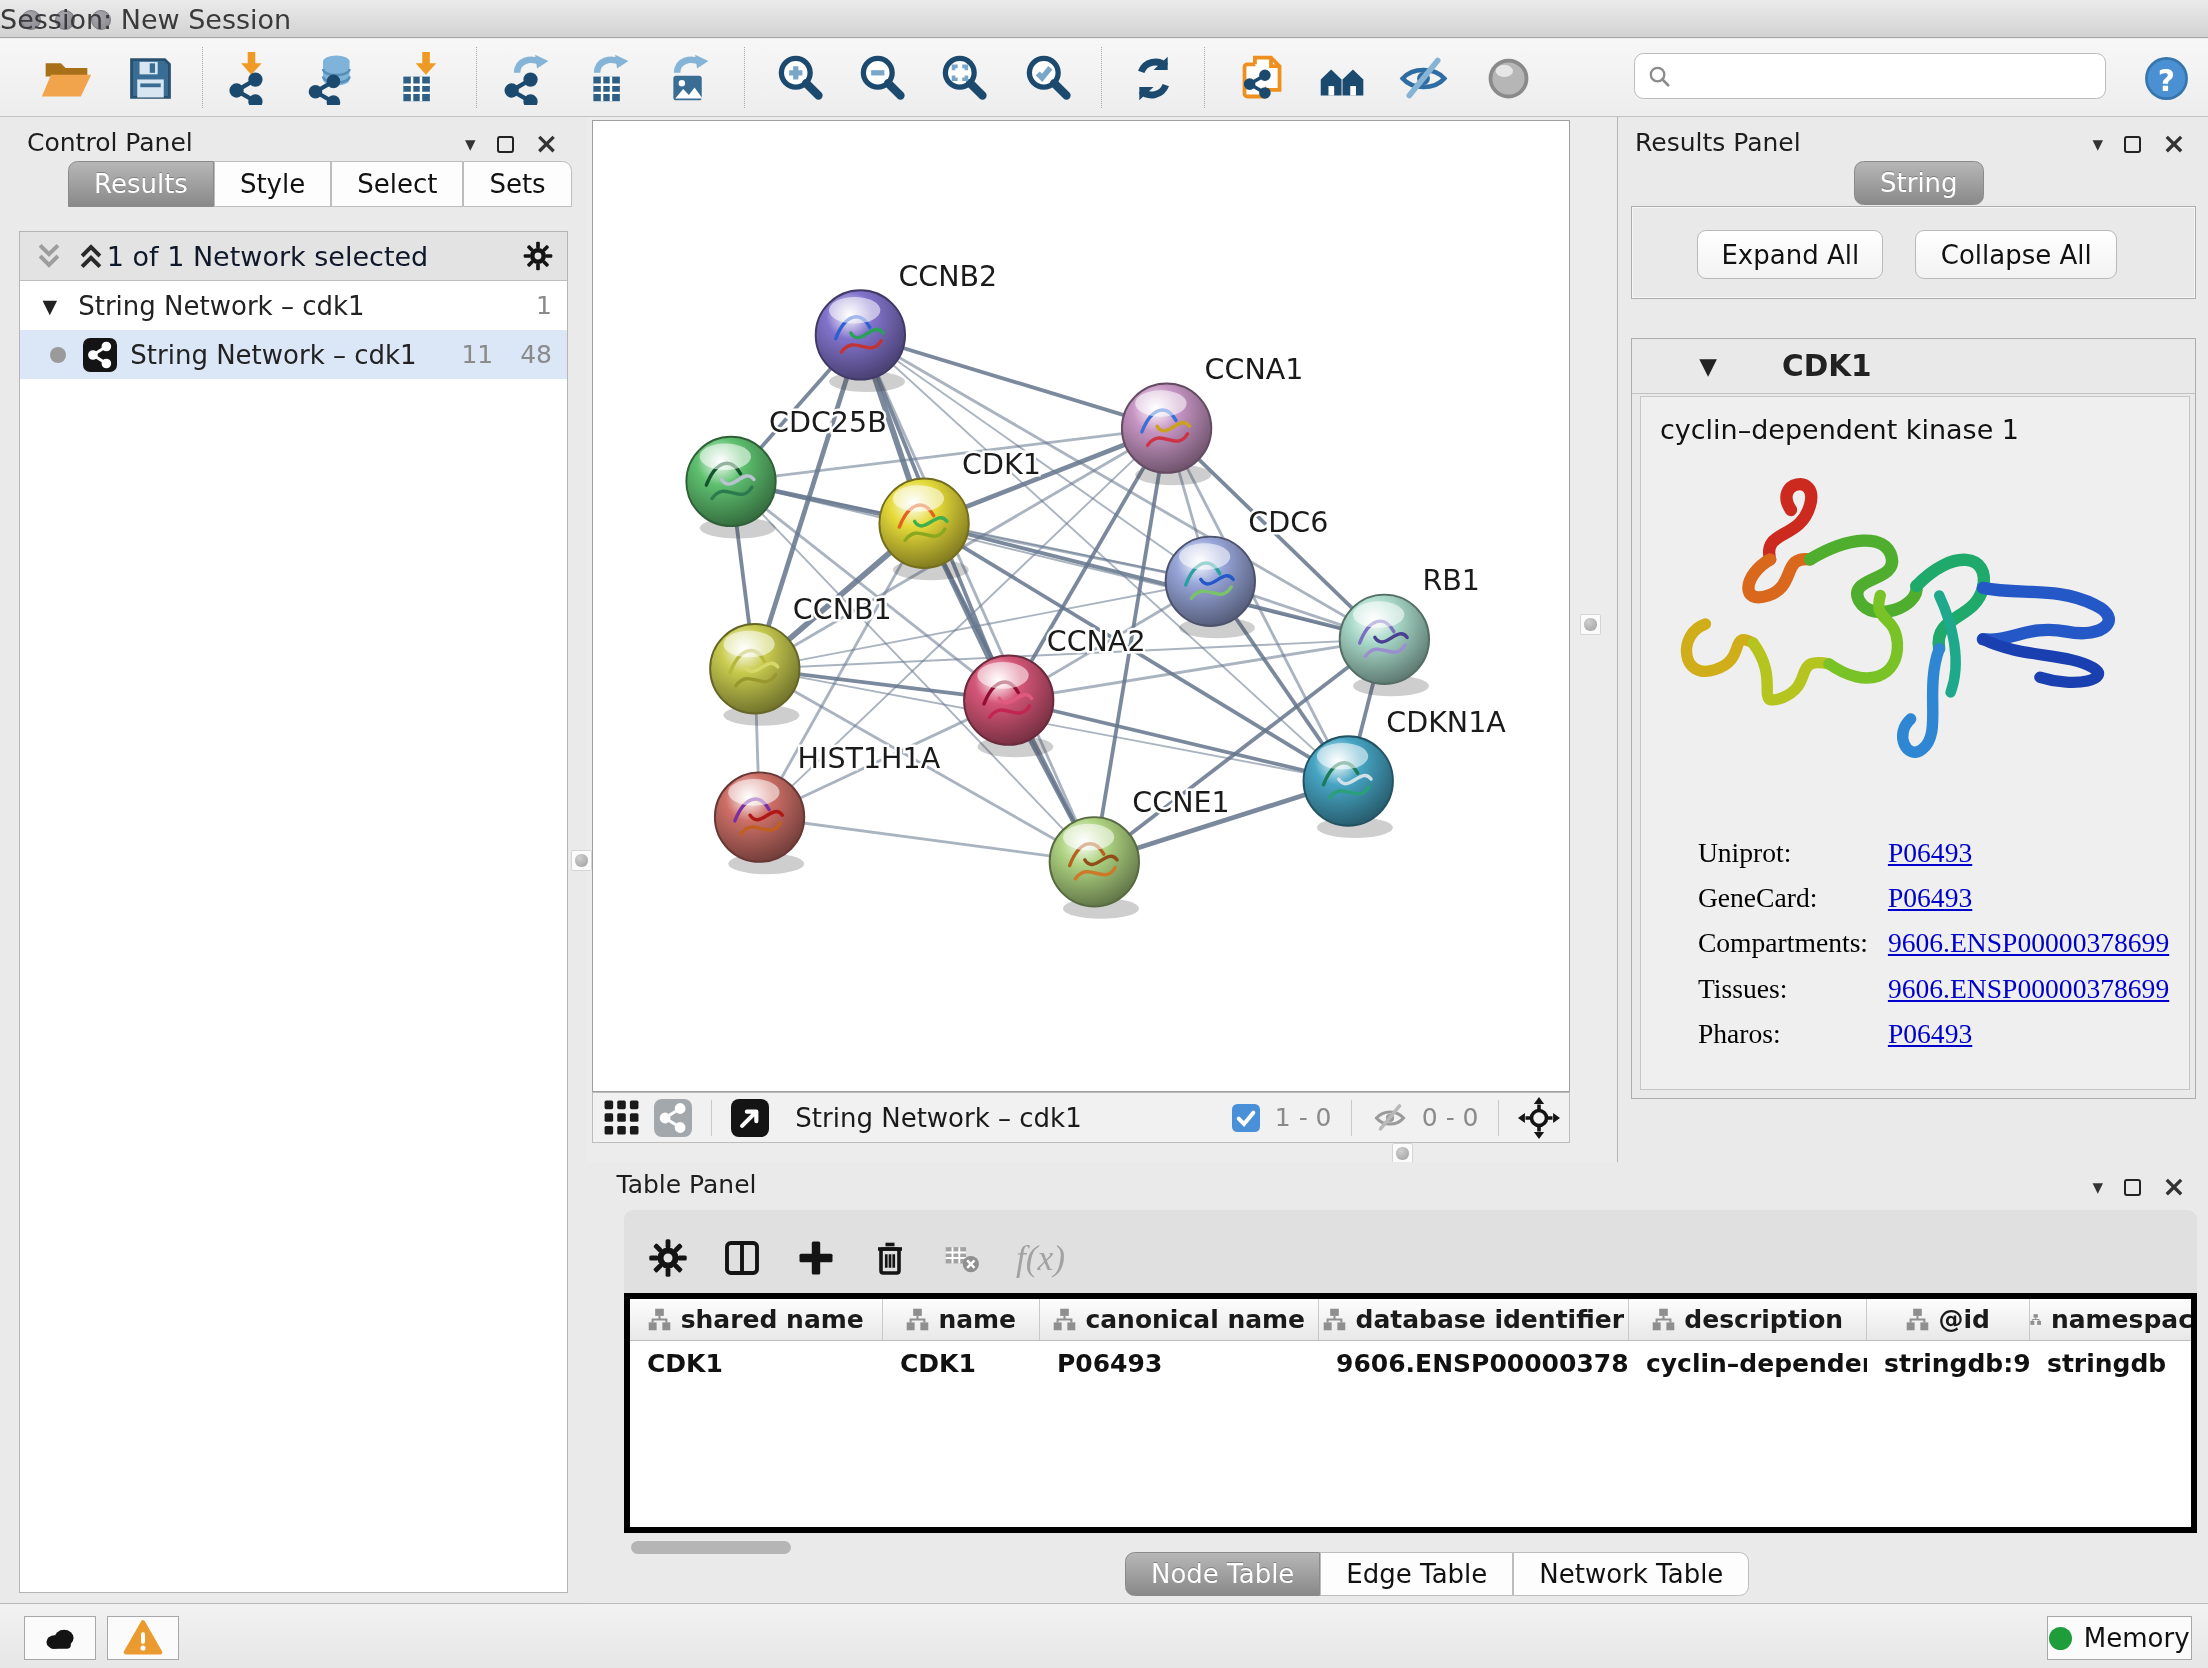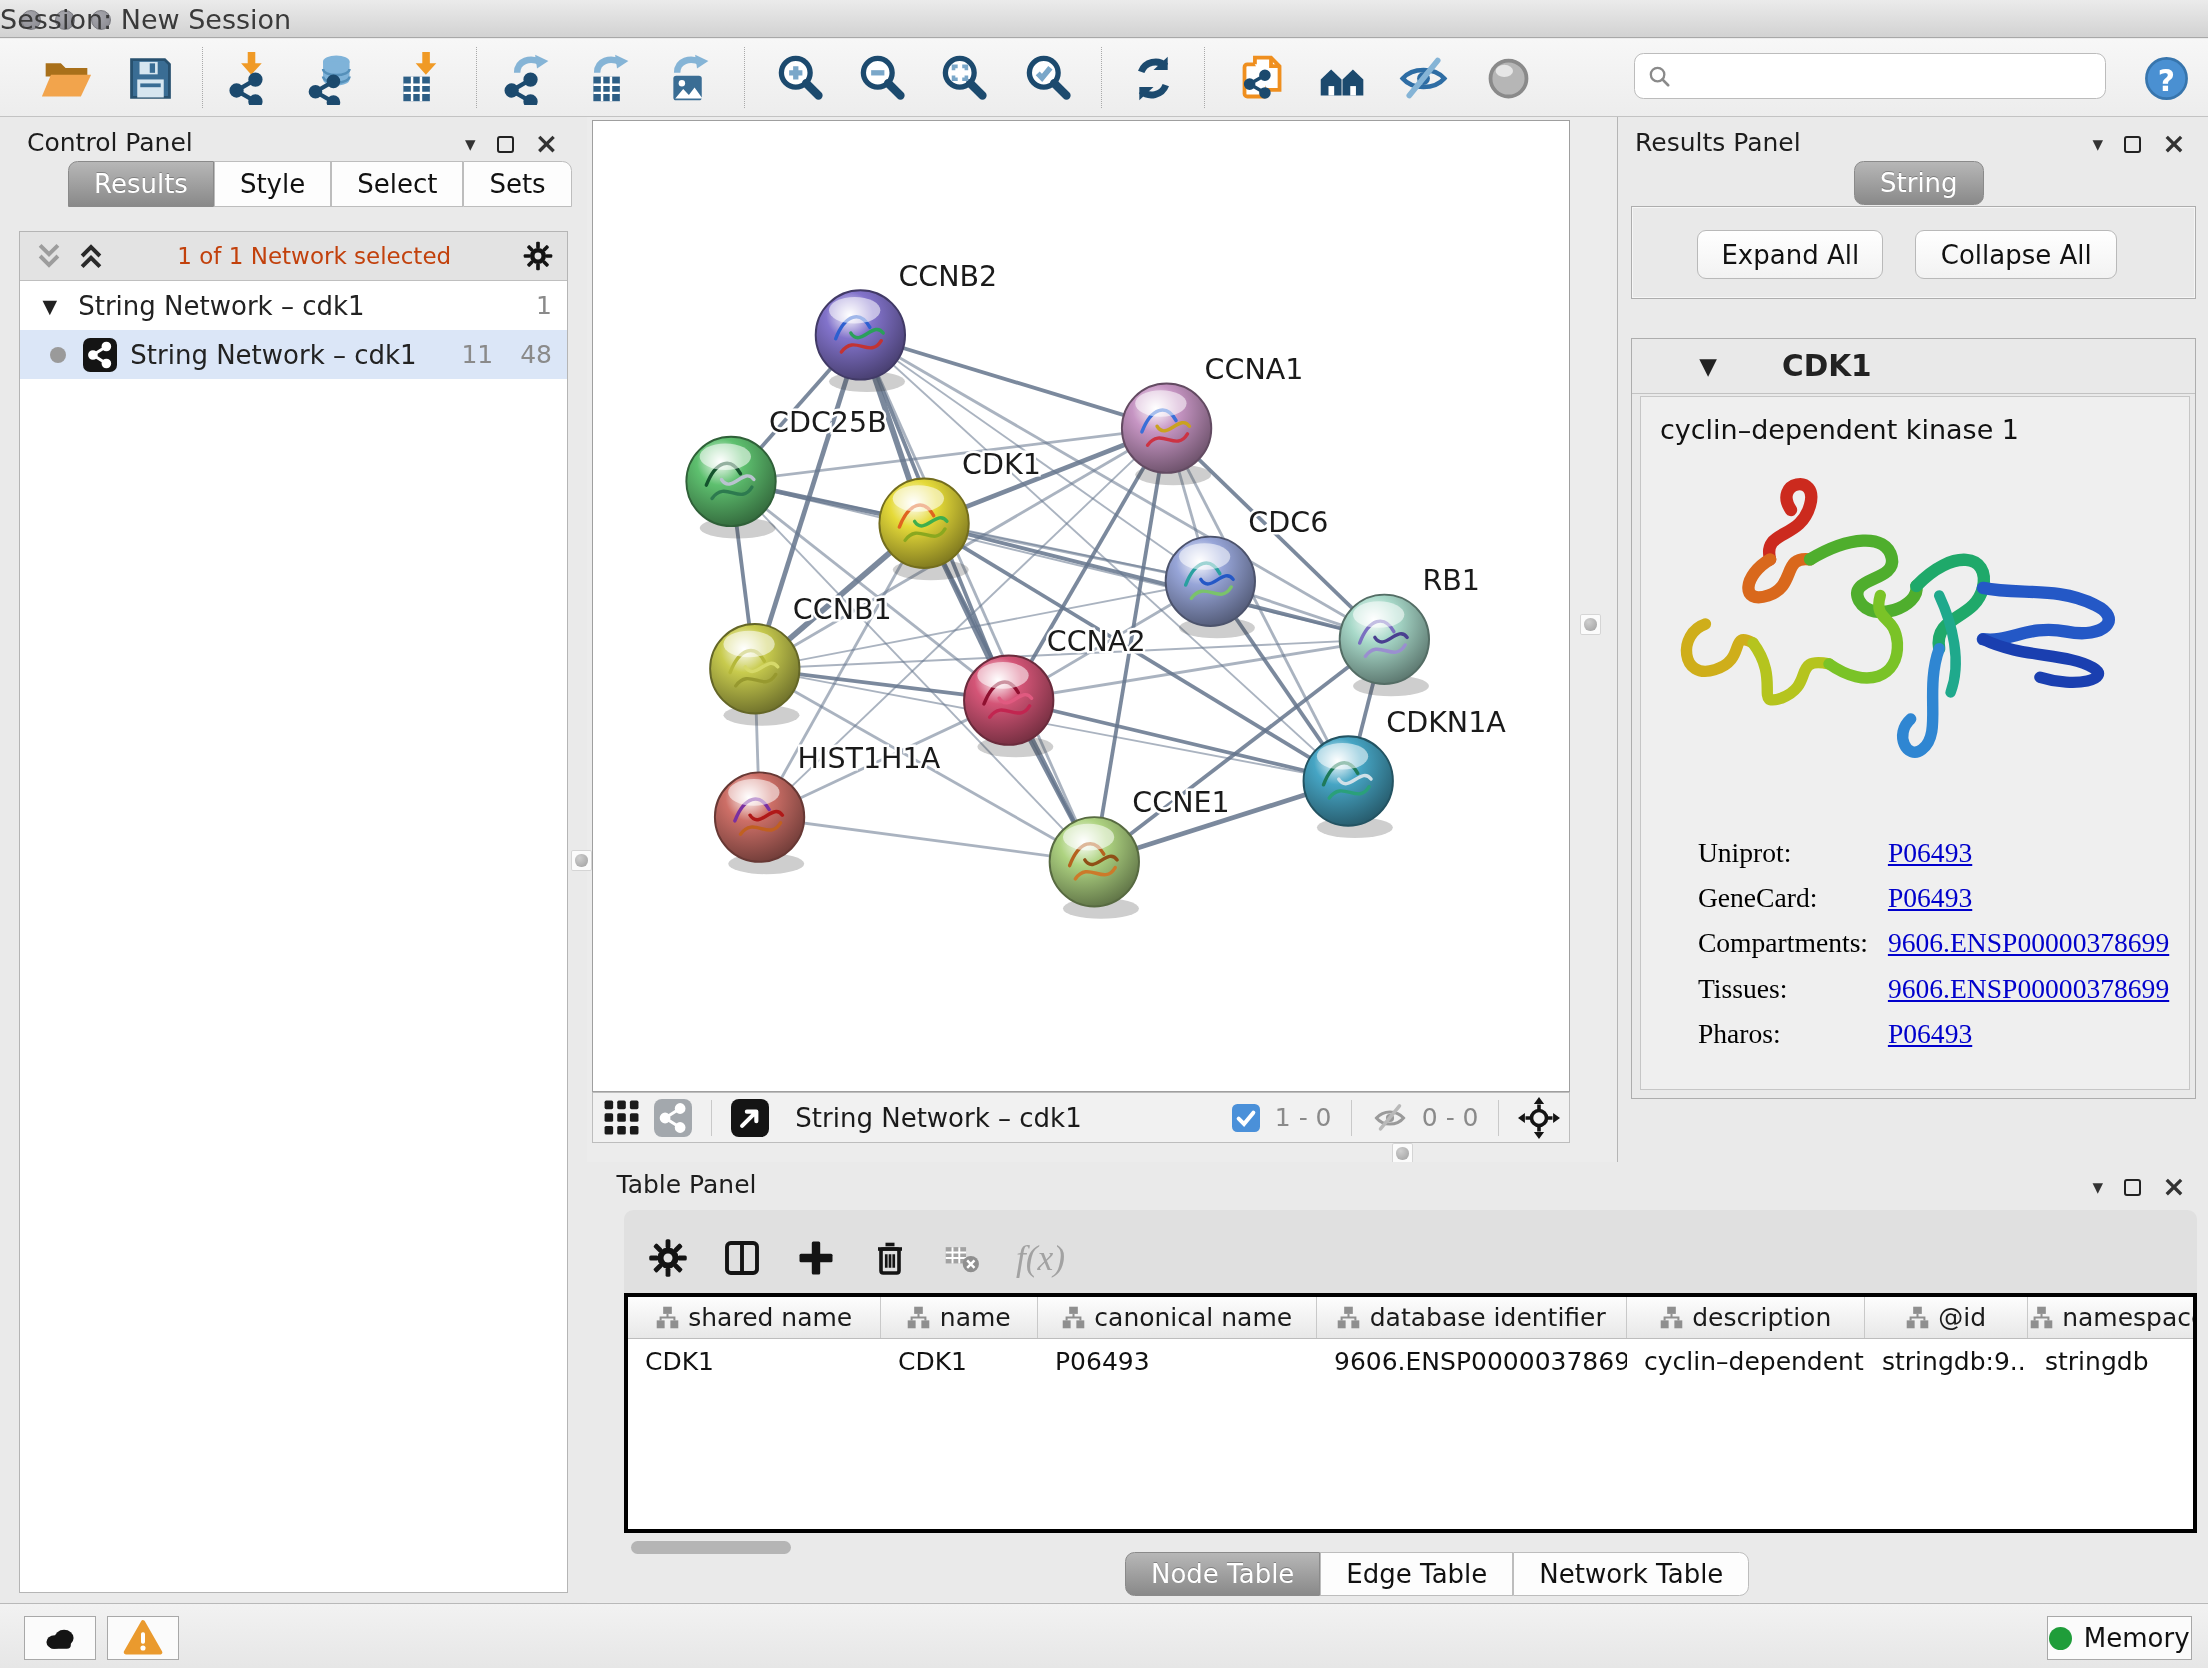--- a/index.html
+++ b/index.html
@@ -40,21 +40,21 @@
 
   
   .control-panel{position:absolute;left:0;top:117px;width:587px;height:1486px;background:#eaeaea;}
   .cp-tabs{position:absolute;left:68px;top:44px;display:flex;}
   .cp-tabs .tab:first-child{border-radius:9.5px 0 0 0;}
   .cp-tabs .tab:last-child{border-radius:0 9.5px 0 0;}
   .cp-box{position:absolute;left:19px;top:114px;width:549px;height:1362px;background:#fff;
     border:1px solid #b5b5b5;}
   .cp-bar{height:49px;background:#e3e3e3;border-bottom:1px solid #bfbfbf;display:flex;
     align-items:center;padding:0 13.3px;}
-  .cp-bar .status{flex:1;text-align:center;font-size:23px;color:#c2410c;}
+  .cp-bar .status{flex:1;text-align:left;font-size:27px;color:#0f172a;}
   .tree-row{display:flex;align-items:center;height:49px;font-size:26px;padding:0 15px;}
   .tree-row .count{color:#8a8a8a;font-size:25px;}
   .tree-row.sel{background:#dbe6f7;}
 
   
   .net-canvas{position:absolute;left:592px;top:120px;width:978px;height:972px;background:#fff;
     border:1px solid #9f9f9f;}
   .net-toolbar{position:absolute;left:592px;top:1092px;width:978px;height:51px;background:#f1f1f1;
     border:1px solid #bdbdbd;display:flex;align-items:center;padding:0 9.5px;gap:13.3px;}
   .net-toolbar .vline{width:0;height:36px;border-left:1px solid #c9c9c9;margin:0 5.7px;}
@@ -87,21 +87,21 @@
   .crosslinks .head{font-size:29.5px;font-weight:bold;padding-left:30px;}
   .cl-row{display:flex;font-size:27.6px;padding:6.7px 0 6.7px 57px;}
   .cl-row .lbl{width:190px;color:#000000;flex:0 0 auto;}
   .cl-row .val{color:#0000cc;text-decoration:underline;}
 
   
   .table-panel{position:absolute;left:587px;top:1162px;width:1622px;height:440px;background:#eaeaea;}
   .tp-toolbar{position:absolute;left:37px;top:48px;width:1573px;height:95px;background:#e0e0e0;
     border-radius:9.5px 9.5px 0 0;display:flex;align-items:center;gap:32px;padding:0 23px;}
   .tp-table{position:absolute;left:37px;top:131px;width:1573px;height:240px;background:#fff;
-    border:4px solid #000000;overflow:hidden;}
+    border:6px solid #000000;overflow:hidden;font-weight:bold;}
   .tp-header{display:flex;height:42px;background:linear-gradient(#fdfdfd,#e8e8e8);
     border-bottom:1px solid #bdbdbd;}
   .tp-hcell{display:flex;align-items:center;justify-content:center;gap:9.5px;font-size:25px;
     color:#1a1a1a;border-right:1px solid #c9c9c9;flex:0 0 auto;overflow:hidden;white-space:nowrap;}
   .tp-rowline{display:flex;height:46px;}
   .tp-cell{font-size:25px;color:#111;padding:7.6px 0 0 17px;flex:0 0 auto;overflow:hidden;
     white-space:nowrap;}
   .tp-scroll{position:absolute;left:44px;top:379px;width:1560px;height:13.3px;}
   .tp-thumb{position:absolute;left:0;top:0;width:160px;height:13.3px;border-radius:6.7px;background:#b5b5b5;}
   .tp-tabs{position:absolute;left:538px;top:390px;display:flex;}

